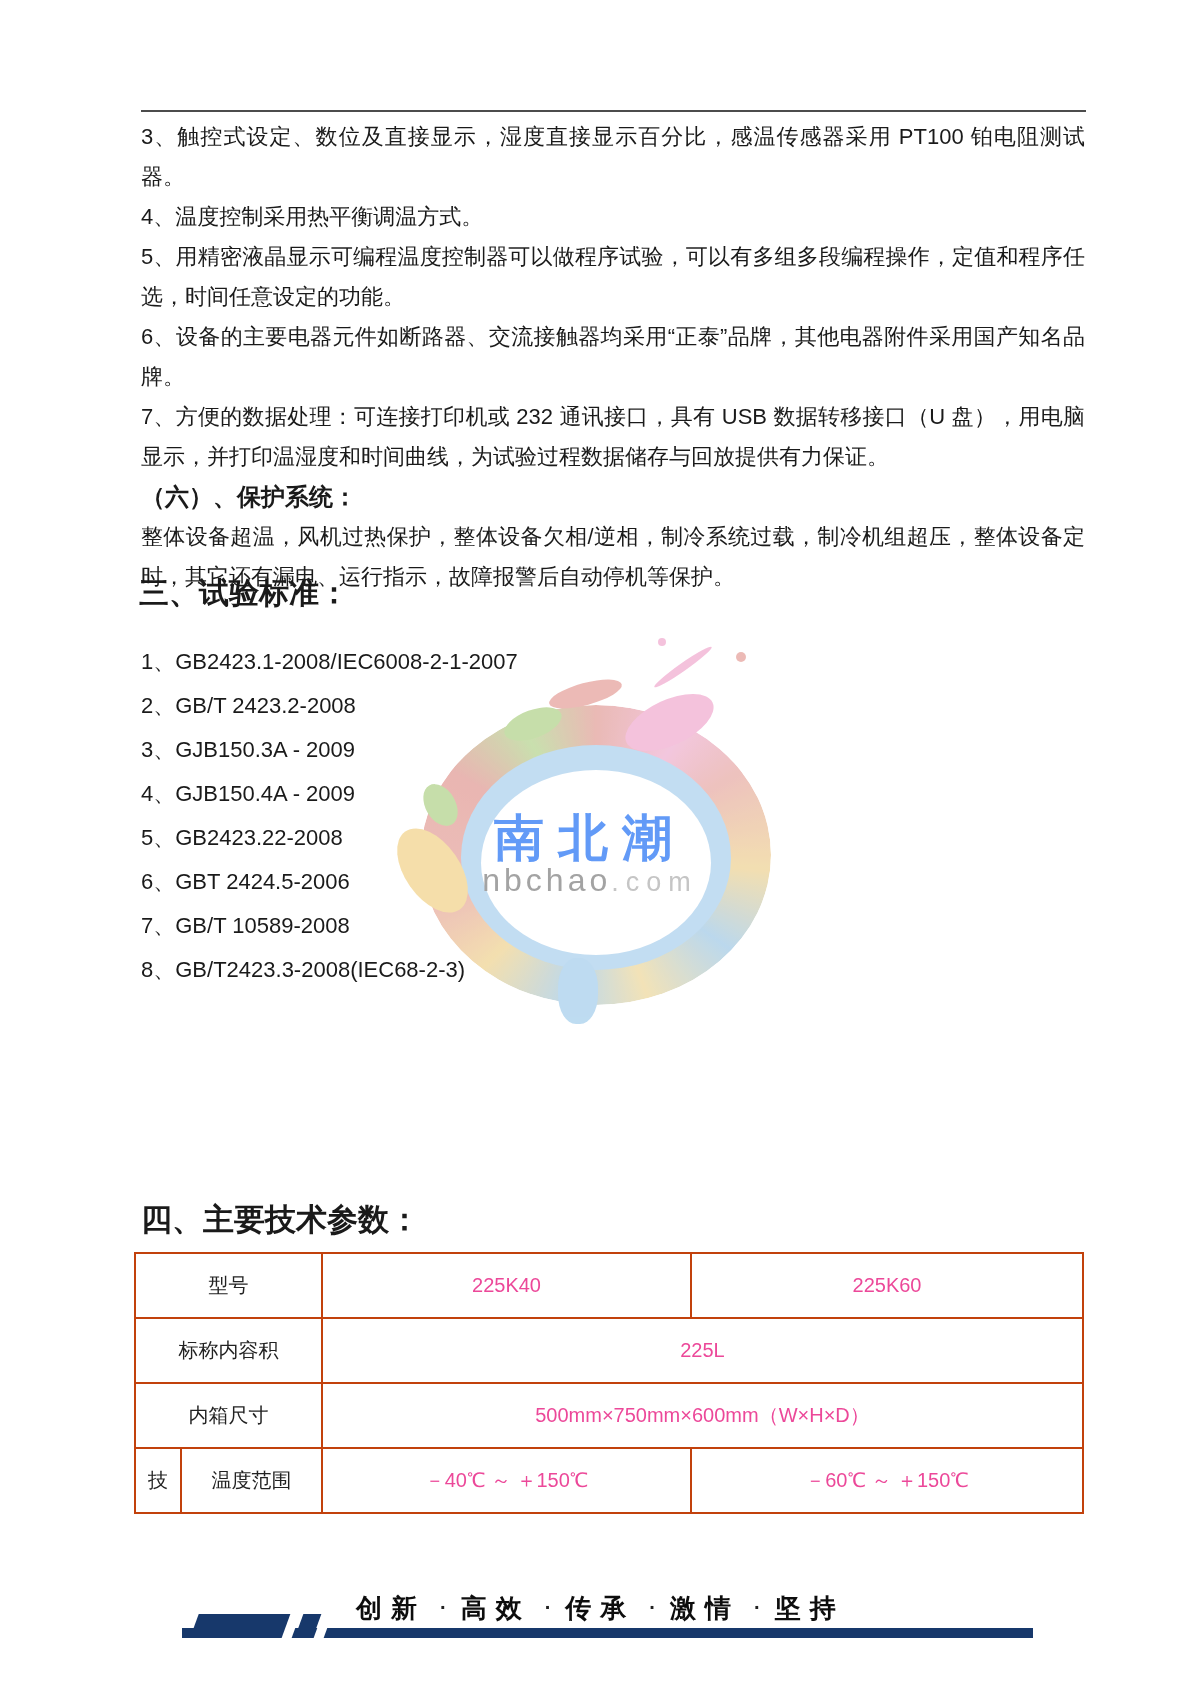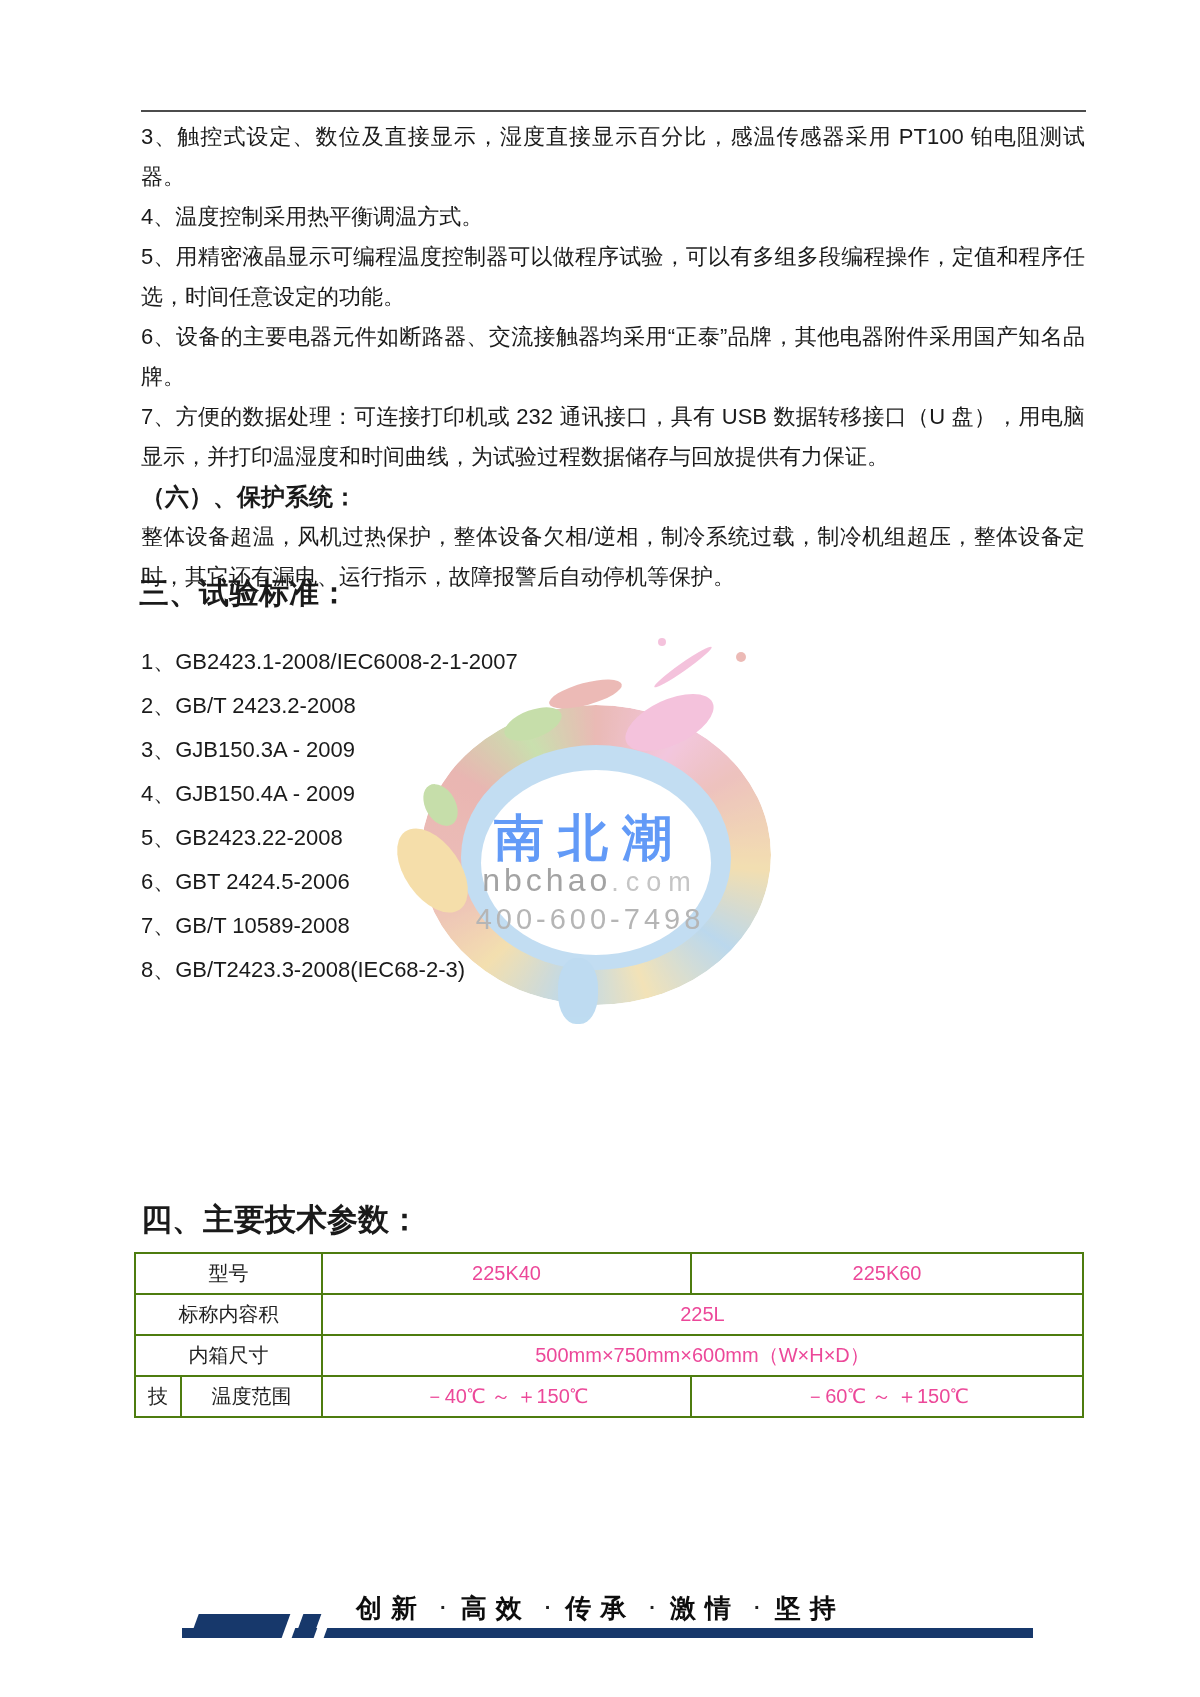--- a/index.html
+++ b/index.html
@@ -43,22 +43,22 @@
   .wm-brand{font-family:"Liberation Serif",serif;font-weight:bold;font-size:50px;line-height:50px;
             letter-spacing:14px;color:#3b82f6;}
   .wm-domain{margin-top:2px;line-height:30px;}
   .wm-domain-main{font-weight:normal;font-size:32px;color:#8d8d8d;letter-spacing:4px;}
   .wm-domain-suffix{font-size:27px;color:#b7b7b7;letter-spacing:7px;}
   .wm-phone{margin-top:3px;font-size:29px;line-height:30px;color:#a3a3a3;letter-spacing:4px;}
   
   .params-heading{position:absolute;left:141px;top:1199px;font-size:31px;font-weight:bold;z-index:2;}
   .params-table{position:absolute;left:134px;top:1252px;border-collapse:collapse;table-layout:fixed;
                 width:948px;z-index:2;background:#ffffff;}
-  .params-table td{border:2px solid #4d7c0f;height:39px;text-align:center;vertical-align:middle;
-                   font-size:20px;padding:0;overflow:hidden;}
+  .params-table td{border:2px solid #c2410c;height:39px;text-align:center;vertical-align:middle;
+                   font-size:20px;padding:12px;overflow:hidden;}
   .params-table td.lbl{font-family:"Liberation Serif",serif;color:#222222;}
   .params-table td.val{font-family:"Liberation Sans",sans-serif;color:#ec4899;}
   
   .footer-slogan{position:absolute;left:356px;top:1591px;z-index:2;white-space:nowrap;color:#0d0d0d;}
   .slogan-word{font-size:26px;font-weight:bold;letter-spacing:9px;}
   .slogan-dot{font-size:20px;font-weight:bold;margin:0 14px;vertical-align:3px;color:#222222;}
   .footer-bar{position:absolute;left:182px;top:1628px;width:851px;height:10px;background:#17386b;z-index:2;}
   .footer-band{position:absolute;left:196px;top:1614px;width:98px;height:15px;background:#17386b;
                transform:skewX(-20deg);z-index:2;}
   .footer-slash{position:absolute;left:299px;top:1614px;width:18px;height:24px;background:#17386b;
@@ -107,21 +107,20 @@
     <div class="wm-splash wm-pink1"></div>
     <div class="wm-splash wm-pink2"></div>
     <div class="wm-splash wm-red1"></div>
     <div class="wm-splash wm-red2"></div>
     <div class="wm-splash wm-yellow1"></div>
     <div class="wm-splash wm-blue1"></div>
     <div class="wm-splash wm-dot1"></div>
     <div class="wm-text">
       <div class="wm-brand">南北潮</div>
       <div class="wm-domain"><span class="wm-domain-main">nbchao</span><span class="wm-domain-suffix">.com</span></div>
-      <div class="wm-phone">400-600-7498</div>
     </div>
   </div>
 
   <div class="params-heading">四、主要技术参数：</div>
 
   <table class="params-table">
     <colgroup>
       <col style="width:46px">
         <col style="width:141px">
         <col style="width:369px">

